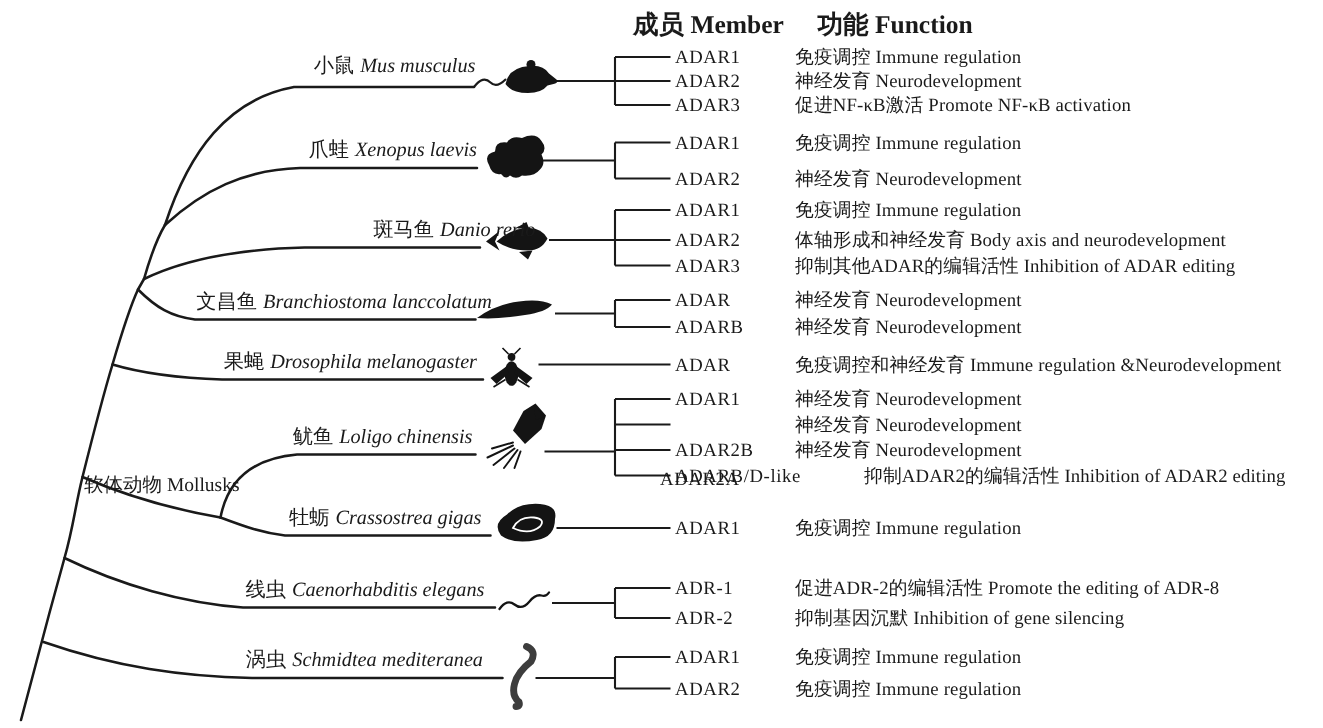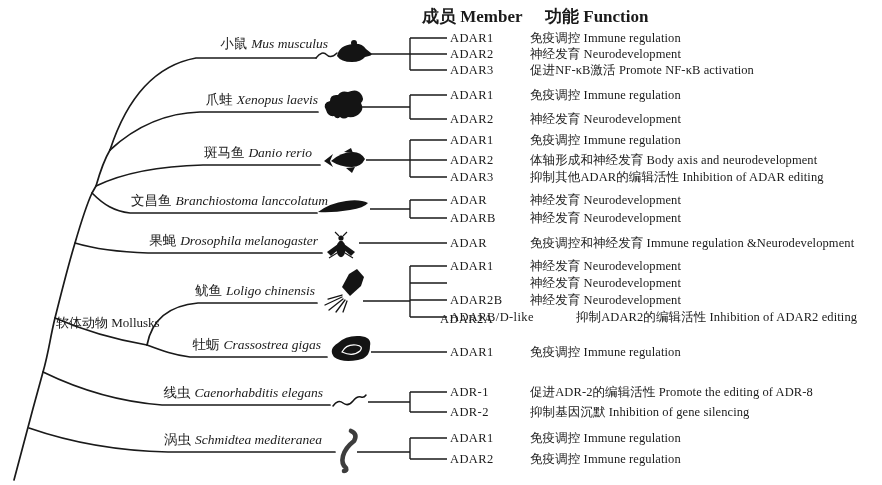--- a/index.html
+++ b/index.html
@@ -83,33 +83,33 @@
       <path d="M351,431 q7,3 3,10 q-9,7 -11,15 q-2,8 3,12 q1,3 -2,3" fill="none" stroke="#3d3d3d" stroke-width="4.6" stroke-linecap="round"></path>
     </g>
   </svg>
 
   <div class="hdr" style="left:422px;top:5px;">成员 Member</div>
   <div class="hdr" style="left:545px;top:5px;">功能 Function</div>
 
   <div class="clade-label" style="left:56px;top:315px;">软体动物 Mollusks</div>
 
   <div id="labels">
-      <div class="species-label" style="top: 36px; width: 317px; padding-left: 11px;"><span class="cn">小鼠</span><span class="lat">Mus musculus</span></div>
+      <div class="species-label" style="top: 36px; width: 317px;"><span class="cn">小鼠</span><span class="lat">Mus musculus</span></div>
       <div class="member-label" style="left: 450px; top: 30px;">ADAR1</div>
       <div class="function-label" style="left: 530px; top: 30px;">免疫调控 Immune regulation</div>
       <div class="member-label" style="left: 450px; top: 46px;">ADAR2</div>
       <div class="function-label" style="left: 530px; top: 46px;">神经发育 Neurodevelopment</div>
       <div class="member-label" style="left: 450px; top: 62px;">ADAR3</div>
       <div class="function-label" style="left: 530px; top: 62px;">促进NF-κB激活 Promote NF-κB activation</div>
       <div class="species-label" style="top: 92px; width: 318px;"><span class="cn">爪蛙</span><span class="lat">Xenopus laevis</span></div>
       <div class="member-label" style="left: 450px; top: 87px;">ADAR1</div>
       <div class="function-label" style="left: 530px; top: 87px;">免疫调控 Immune regulation</div>
       <div class="member-label" style="left: 450px; top: 111px;">ADAR2</div>
       <div class="function-label" style="left: 530px; top: 111px;">神经发育 Neurodevelopment</div>
-      <div class="species-label" style="top: 145px; width: 312px;"><span class="cn">斑马鱼</span><span class="lat">Danio rerio</span></div>
+      <div class="species-label" style="top: 145px; width: 312px; padding-left: 45px;"><span class="cn">斑马鱼</span><span class="lat">Danio rerio</span></div>
       <div class="member-label" style="left: 450px; top: 132px;">ADAR1</div>
       <div class="function-label" style="left: 530px; top: 132px;">免疫调控 Immune regulation</div>
       <div class="member-label" style="left: 450px; top: 152px;">ADAR2</div>
       <div class="function-label" style="left: 530px; top: 152px;">体轴形成和神经发育 Body axis and neurodevelopment</div>
       <div class="member-label" style="left: 450px; top: 169px;">ADAR3</div>
       <div class="function-label" style="left: 530px; top: 169px;">抑制其他ADAR的编辑活性 Inhibition of ADAR editing</div>
       <div class="species-label" style="top: 193px; width: 328px;"><span class="cn">文昌鱼</span><span class="lat">Branchiostoma lanccolatum</span></div>
       <div class="member-label" style="left: 450px; top: 192px;">ADAR</div>
       <div class="function-label" style="left: 530px; top: 192px;">神经发育 Neurodevelopment</div>
       <div class="member-label" style="left: 450px; top: 210px;">ADARB</div>

